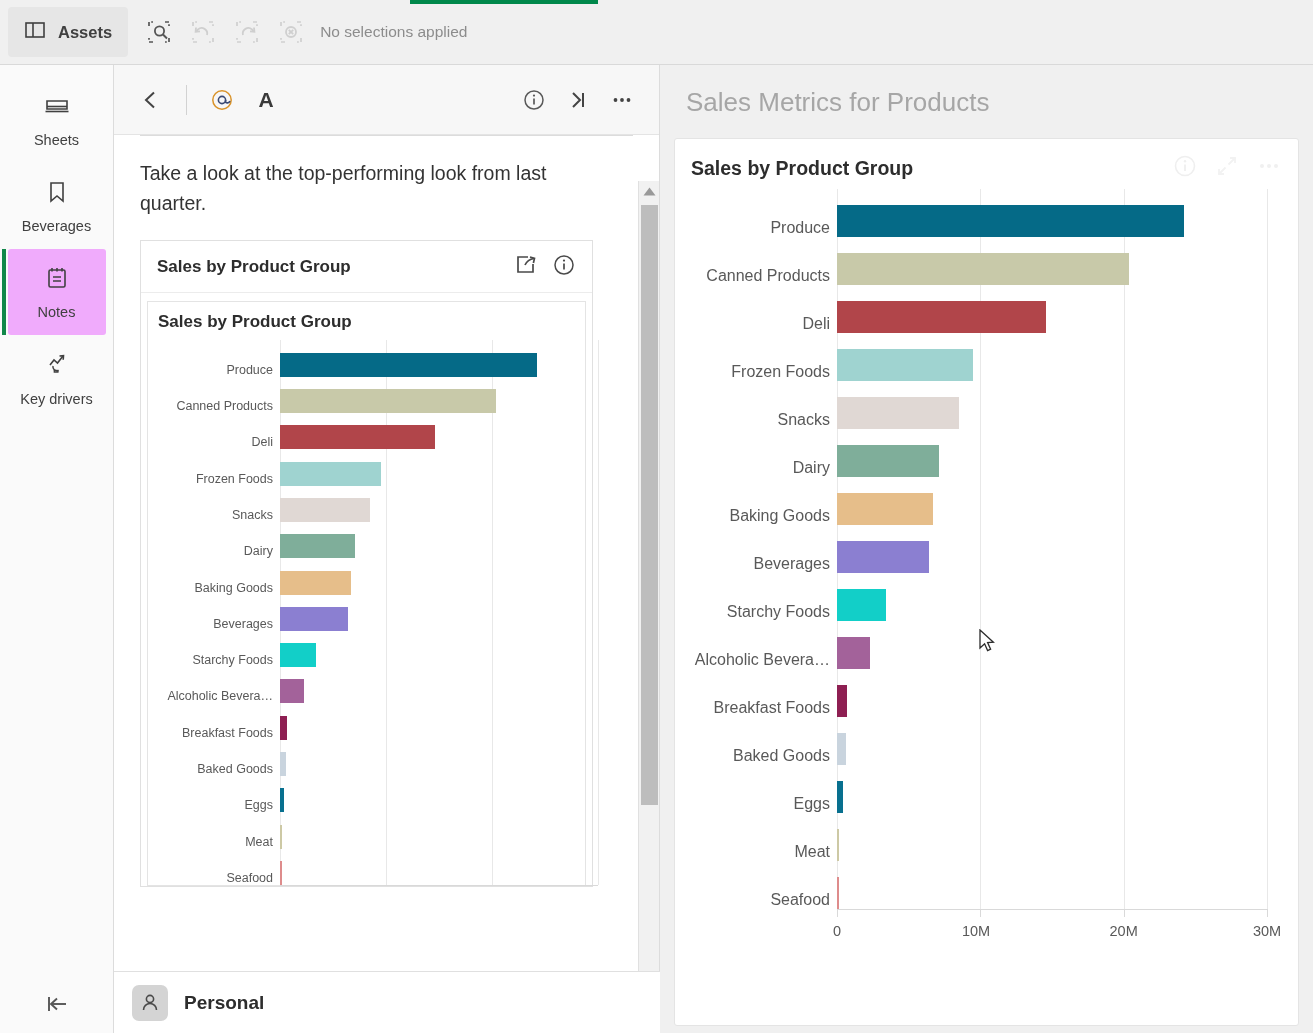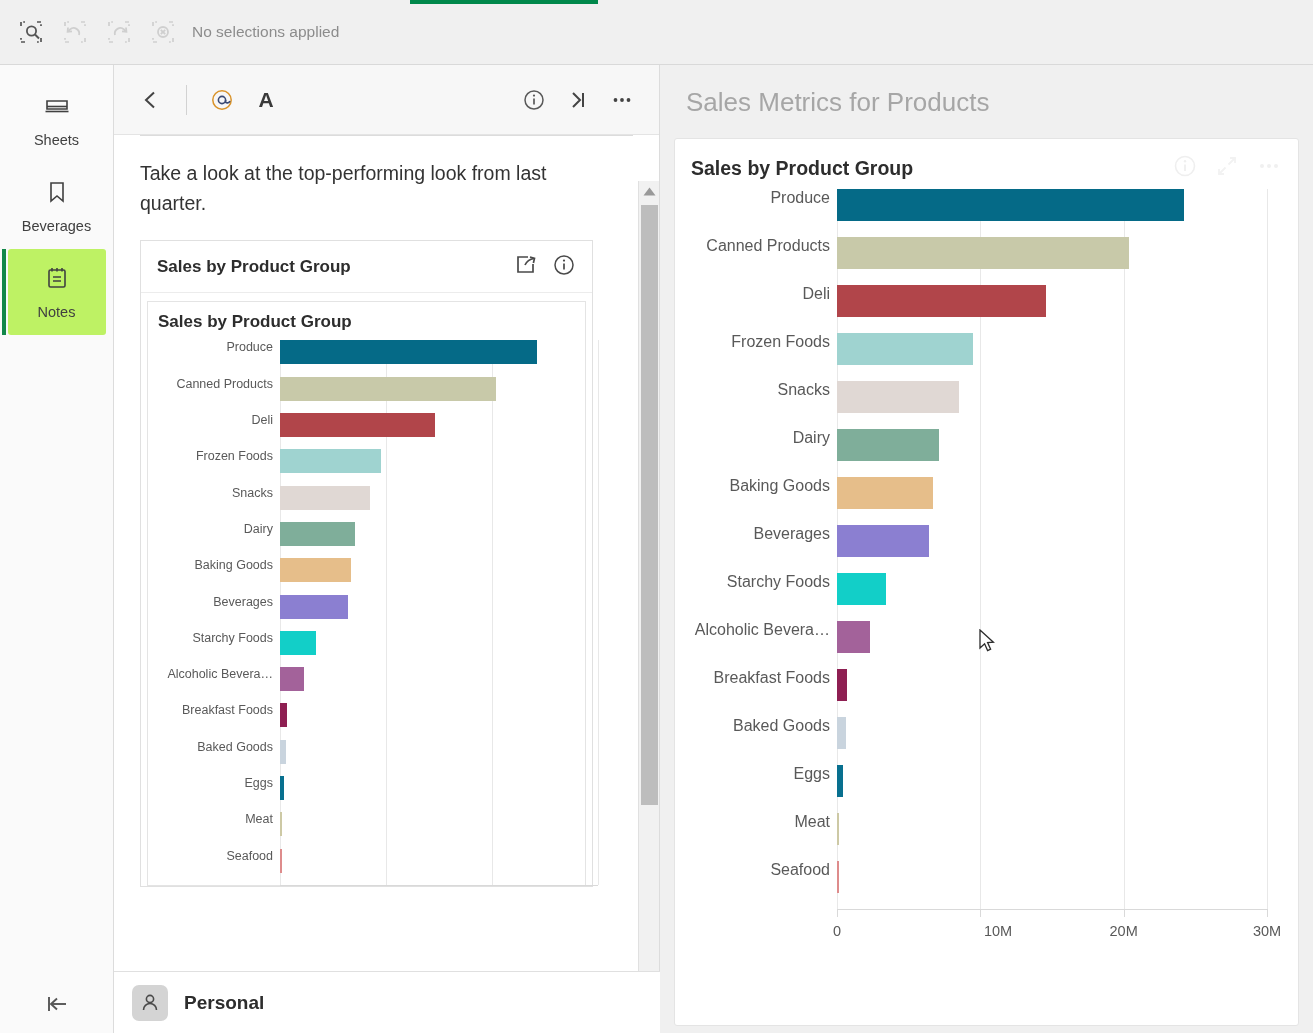--- a/index.html
+++ b/index.html
@@ -49,21 +49,21 @@
   .leftrail {
     position: absolute; left: 0; top: 65px; width: 114px; height: 968px;
     background: #fafafa; border-right: 1px solid #dcdcdc;
   }
   .rail-item {
     position: relative; width: 98px; height: 86px; margin: 0 auto;
     display: flex; flex-direction: column; align-items: center; justify-content: center;
     gap: 8px; cursor: pointer; border-radius: 3px;
   }
   .rail-item .rlbl { font-size: 14.5px; color: #404040; }
-  .rail-item.active { background: #bef264; }
+  .rail-item.active { background: #f0abfc; }
   .rail-item.active::before {
     content: ""; position: absolute; left: -6px; top: 0; width: 4px; height: 86px;
     background: #12884a;
   }
   .rail-spacer { height: 12px; }
   .rail-collapse {
     position: absolute; left: 0; bottom: 18px; width: 114px;
     display: flex; align-items: center; justify-content: center; cursor: pointer;
   }
 
@@ -107,21 +107,21 @@
   .embed-head .t { font-size: 17px; font-weight: 600; color: #2d2d2d; flex: 1; }
   .embed-head .ic { margin-left: 14px; cursor: pointer; color: #4a4a4a; }
   .embed-chart-wrap { padding: 8px 6px 0 6px; }
   .embed-inner {
     border: 1px solid #e4e4e4; padding: 10px 10px 0 10px; background: #fff;
   }
   .embed-inner .ct { font-size: 17px; font-weight: 600; color: #2d2d2d; margin-bottom: 8px; }
 
   
   .bchart { position: relative; }
-  .brow { display: flex; align-items: flex-start; }
+  .brow { display: flex; align-items: flex-end; }
   .blabel {
     text-align: right; color: #595959; white-space: nowrap;
     overflow: hidden; text-overflow: ellipsis;
   }
   .btrack { position: relative; flex: 1; }
   .bfill { height: 100%; }
   .gridv {
     position: absolute; top: 0; width: 1px; background: #e8e8e8;
   }
   .axisline { position: absolute; background: #d9d9d9; }
@@ -176,20 +176,29 @@
   .cursor { position: absolute; pointer-events: none; z-index: 50; }
 </style>
 </head>
 <body>
 
 <div id="app">
 
   <div class="topbar">
     <div class="progress-line"></div>
 
+    <div class="assets-tab">
+      <span>
+        <svg width="22" height="22" viewBox="0 0 22 22">
+          <rect x="2" y="4" width="18" height="14" fill="none" stroke="#404040" stroke-width="1.6"></rect>
+          <line x1="9" y1="4" x2="9" y2="18" stroke="#404040" stroke-width="1.6"></line>
+        </svg>
+      </span>
+      <span class="lbl">Assets</span>
+    </div>
 
 
     <div class="tool-icons">
       <div class="tool-btn">
         <svg width="28" height="28" viewBox="0 0 28 28">
           <path d="M4 8 V4 H8 M20 4 H24 V8 M24 20 V24 H20 M8 24 H4 V20" fill="none" stroke="#555" stroke-width="1.7" stroke-dasharray="4 2.2"></path>
           <circle cx="14.5" cy="13" r="4.6" fill="none" stroke="#555" stroke-width="1.8"></circle>
           <line x1="18" y1="16.5" x2="22" y2="20.5" stroke="#555" stroke-width="1.9"></line>
         </svg>
       </div>
@@ -250,20 +259,31 @@
           <line x1="9" y1="4" x2="9" y2="7.5" stroke="#404040" stroke-width="1.6"></line>
           <line x1="14" y1="4" x2="14" y2="7.5" stroke="#404040" stroke-width="1.6"></line>
           <line x1="19" y1="4" x2="19" y2="7.5" stroke="#404040" stroke-width="1.6"></line>
           <line x1="10" y1="13" x2="18" y2="13" stroke="#404040" stroke-width="1.5"></line>
           <line x1="10" y1="17" x2="18" y2="17" stroke="#404040" stroke-width="1.5"></line>
         </svg>
       </span>
       <span class="rlbl">Notes</span>
     </div>
 
+    <div class="rail-item">
+      <span>
+        <svg width="30" height="30" viewBox="0 0 30 30">
+          <path d="M8 16 L12 11 L15.5 14 L21 7" fill="none" stroke="#404040" stroke-width="1.6"></path>
+          <polyline points="17.5,7 21.5,6.6 21.2,10.8" fill="none" stroke="#404040" stroke-width="1.6"></polyline>
+          <path d="M11 17 A4 4 0 0 0 16.5 21.5" fill="none" stroke="#404040" stroke-width="1.5"></path>
+          <rect x="12.3" y="21.5" width="3.6" height="1.6" fill="none" stroke="#404040" stroke-width="1.3"></rect>
+        </svg>
+      </span>
+      <span class="rlbl">Key drivers</span>
+    </div>
 
     <div class="rail-collapse">
       <svg width="30" height="22" viewBox="0 0 30 22">
         <line x1="7" y1="4" x2="7" y2="18" stroke="#555" stroke-width="1.9"></line>
         <line x1="9" y1="11" x2="24" y2="11" stroke="#555" stroke-width="1.9"></line>
         <polyline points="15,5.5 9,11 15,16.5" fill="none" stroke="#555" stroke-width="1.9"></polyline>
       </svg>
     </div>
   </div>
 
@@ -580,21 +600,21 @@
               <div class="btrack" style="height:32px;">
                 <div class="bfill" style="width:2px;background:#de8c8c;"></div>
               </div>
             </div>
             <div class="axisline" style="left:162px;top:720px;width:430px;height:1px;"></div>
           </div>
           <div style="position:relative;height:46px;">
             <div class="axisline" style="left:162px;top:0;width:1px;height:8px;"></div>
             <div class="xtick" style="left:132px;top:14px;width:60px;text-align:center;">0</div>
             <div class="axisline" style="left:305.3333333333333px;top:0;width:1px;height:8px;"></div>
-            <div class="xtick" style="left:293px;top:14px;width:60px;text-align:center;">10M</div>
+            <div class="xtick" style="left:271px;top:14px;width:60px;text-align:center;">10M</div>
             <div class="axisline" style="left:448.66666666666663px;top:0;width:1px;height:8px;"></div>
             <div class="xtick" style="left:418.66666666666663px;top:14px;width:60px;text-align:center;">20M</div>
             <div class="axisline" style="left:592px;top:0;width:1px;height:8px;"></div>
             <div class="xtick" style="left:562px;top:14px;width:60px;text-align:center;">30M</div>
           </div>
         </div>
     </div>
   </div>
 
   <div class="bottombar">

